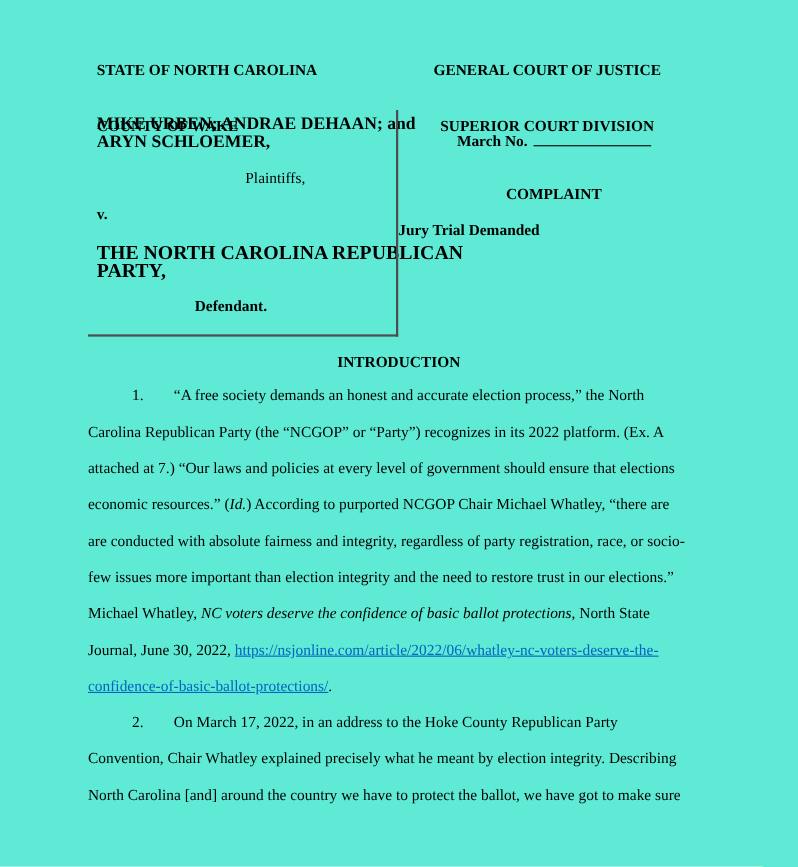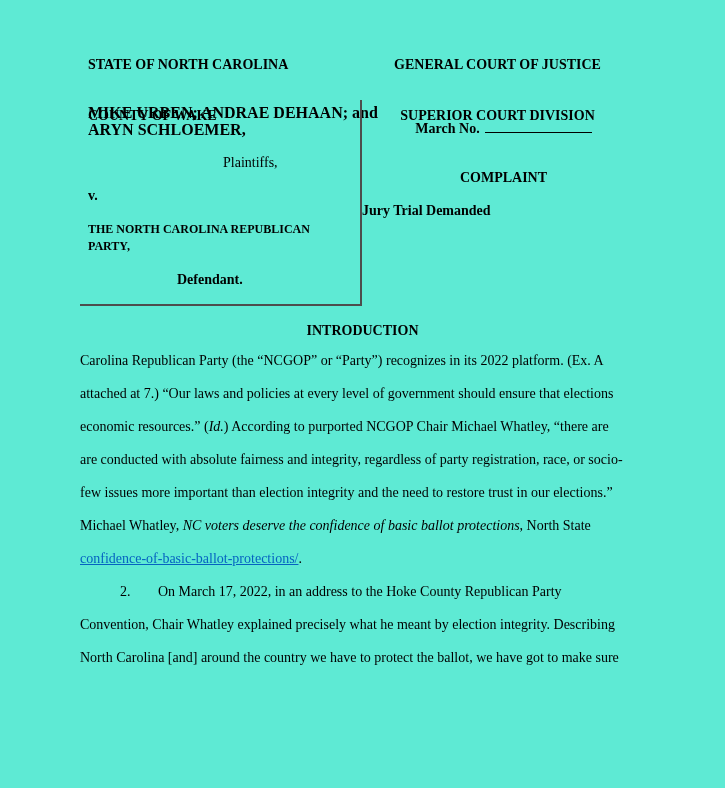--- a/index.html
+++ b/index.html
@@ -43,21 +43,21 @@
   .plaintiffs-role {
     position: absolute; left: 175px; top: 155px;
     font-weight: normal; font-size: 14px; margin-left: 48px;
   }
   .versus {
     position: absolute; left: 88px; top: 188px;
     font-weight: bold; font-size: 14px;
   }
   .defendant-names {
     position: absolute; left: 88px; top: 221px; width: 268px;
-    font-weight: bold; font-size: 12px; line-height: 17px; white-space: pre;
+    font-weight: bold; font-size: 18px; line-height: 17px; white-space: pre;
   }
   .defendant-role {
     position: absolute; left: 177px; top: 272px;
     font-weight: bold; font-size: 14px;
   }
 
   
   .case-no-row {
     position: absolute; left: 362px; top: 119px; width: 283px;
     text-align: center; font-weight: bold; font-size: 14px;
@@ -120,25 +120,27 @@
   <div class="defendant-role">Defendant.</div>
   <div class="caption-rule-v"></div>
   <div class="caption-rule-h"></div>
 
   <div class="case-no-row"><span>March No.</span><span class="case-no-blank"></span></div>
   <div class="complaint-title">COMPLAINT</div>
   <div class="jury-demand">Jury Trial Demanded</div>
 
   <div class="section-heading">INTRODUCTION</div>
   <div class="body-lines">
+      <div class="body-line"><span class="para-number">1.</span><span>“A free society demands an honest and accurate election process,” the North</span></div>
       <div class="body-line"><span>Carolina Republican Party (the “NCGOP” or “Party”) recognizes in its 2022 platform. (Ex. A</span></div>
       <div class="body-line"><span>attached at 7.) “Our laws and policies at every level of government should ensure that elections</span></div>
       <div class="body-line"><span>economic resources.” (</span><span class="italic">Id.</span><span>) According to purported NCGOP Chair Michael Whatley, “there are</span></div>
       <div class="body-line"><span>are conducted with absolute fairness and integrity, regardless of party registration, race, or socio-</span></div>
       <div class="body-line"><span>few issues more important than election integrity and the need to restore trust in our elections.”</span></div>
       <div class="body-line"><span>Michael Whatley, </span><span class="italic">NC voters deserve the confidence of basic ballot protections</span><span>, North State</span></div>
+      <div class="body-line"><span>Journal, June 30, 2022, </span><a class="hyperlink">https://nsjonline.com/article/2022/06/whatley-nc-voters-deserve-the-</a></div>
       <div class="body-line"><a class="hyperlink">confidence-of-basic-ballot-protections/</a><span>.</span></div>
       <div class="body-line"><span class="para-number">2.</span><span>On March 17, 2022, in an address to the Hoke County Republican Party</span></div>
       <div class="body-line"><span>Convention, Chair Whatley explained precisely what he meant by election integrity. Describing</span></div>
       <div class="body-line"><span>North Carolina [and] around the country we have to protect the ballot, we have got to make sure</span></div>
     </div>
 
 </div>
 
 </body></html>

